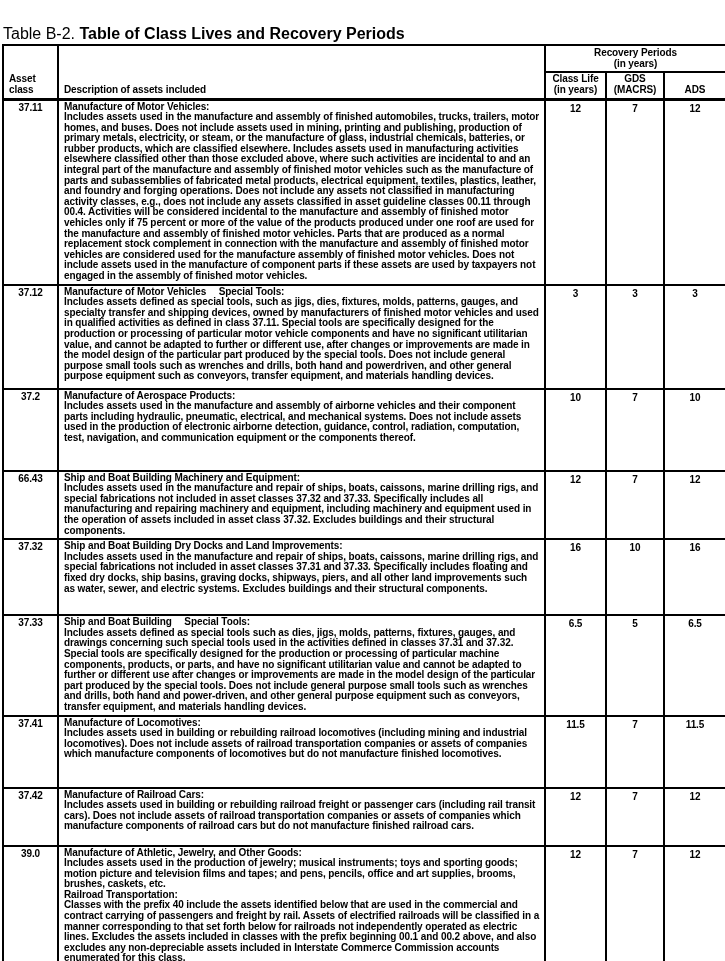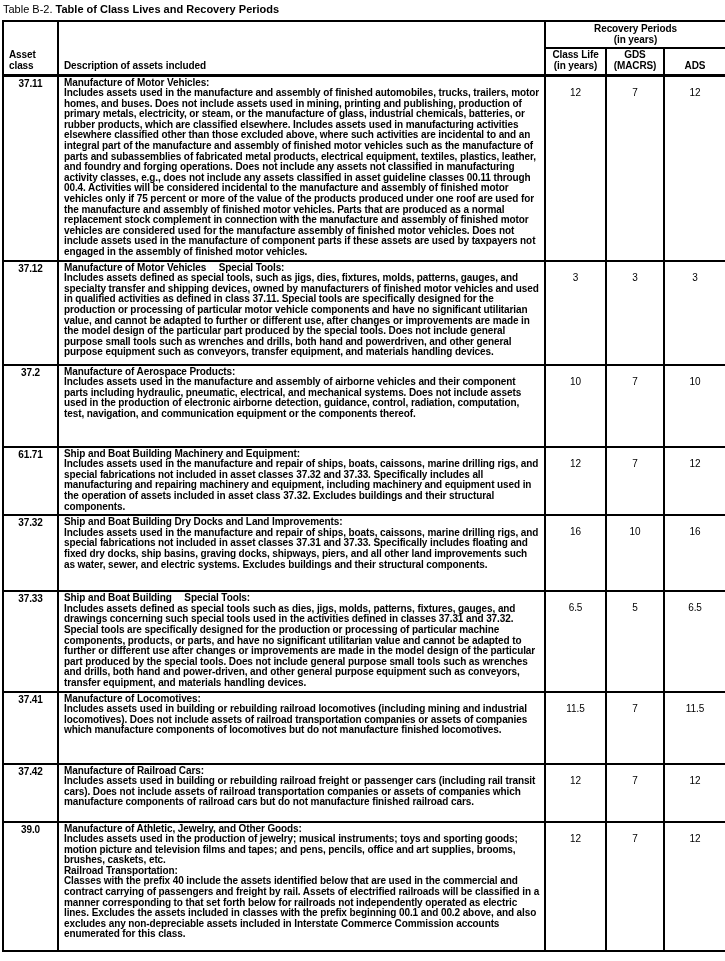--- a/index.html
+++ b/index.html
@@ -4,21 +4,21 @@
 <style>
   * { margin: 0; padding: 0; box-sizing: border-box; }
   html, body { background: #ffffff; }
   body {
     width: 725px;
     font-family: "Liberation Sans", "DejaVu Sans", sans-serif;
     color: #000;
     -webkit-font-smoothing: none;
   }
   .page { width: 725px; padding: 2px 1px 2px 1px; }
-  .title-bar { padding: 1px 0 4px 2px; font-size: 11px; line-height: 13px; }
+  .title-bar { padding: 1px 0 4px 2px; font-size: 16px; line-height: 13px; margin-top: 24px; }
   .title-prefix { font-weight: 400; }
   .title-main { font-weight: 700; }
 
   table.b2 {
     width: 723px;
     border-collapse: collapse;
     table-layout: fixed;
     margin-left: 1px;
   }
   table.b2 th, table.b2 td {
@@ -59,21 +59,21 @@
     font-weight: 700; padding-top: 2px;
   }
   td.desc {
     vertical-align: top; text-align: left;
     padding: 1px 4px 2px 5px;
   }
   td.desc .h { display: block; font-weight: 700; }
   td.desc .b { display: block; font-weight: 700; }
   td.val {
     vertical-align: top; text-align: center;
-    font-weight: 400; padding-top: 11px; margin-left: 18px;
+    font-weight: 700; padding-top: 3px; margin-left: 18px;
   }
 
   
   tbody tr:nth-child(1) { height: 152px; }
   tbody tr:nth-child(2) { height: 104px; }
   tbody tr:nth-child(3) { height: 82px; }
   tbody tr:nth-child(4) { height: 65px; }
   tbody tr:nth-child(5) { height: 76px; }
   tbody tr:nth-child(6) { height: 99px; }
   tbody tr:nth-child(7) { height: 72px; }
@@ -142,21 +142,21 @@
         <td class="desc">
           <span class="h">Manufacture of Aerospace Products:</span>
           <span class="b">Includes assets used in the manufacture and assembly of airborne vehicles and their component parts including hydraulic, pneumatic, electrical, and mechanical systems. Does not include assets used in the production of electronic airborne detection, guidance, control, radiation, computation, test, navigation, and communication equipment or the components thereof.</span>
         </td>
         <td class="val">10</td>
         <td class="val">7</td>
         <td class="val">10</td>
       </tr>
 
       <tr>
-        <td class="ac">61.71</td>
+        <td class="ac">66.43</td>
         <td class="desc">
           <span class="h">Ship and Boat Building Machinery and Equipment:</span>
           <span class="b">Includes assets used in the manufacture and repair of ships, boats, caissons, marine drilling rigs, and special fabrications not included in asset classes 37.32 and 37.33. Specifically includes all manufacturing and repairing machinery and equipment, including machinery and equipment used in the operation of assets included in asset class 37.32. Excludes buildings and their structural components.</span>
         </td>
         <td class="val">12</td>
         <td class="val">7</td>
         <td class="val">12</td>
       </tr>
 
       <tr>

